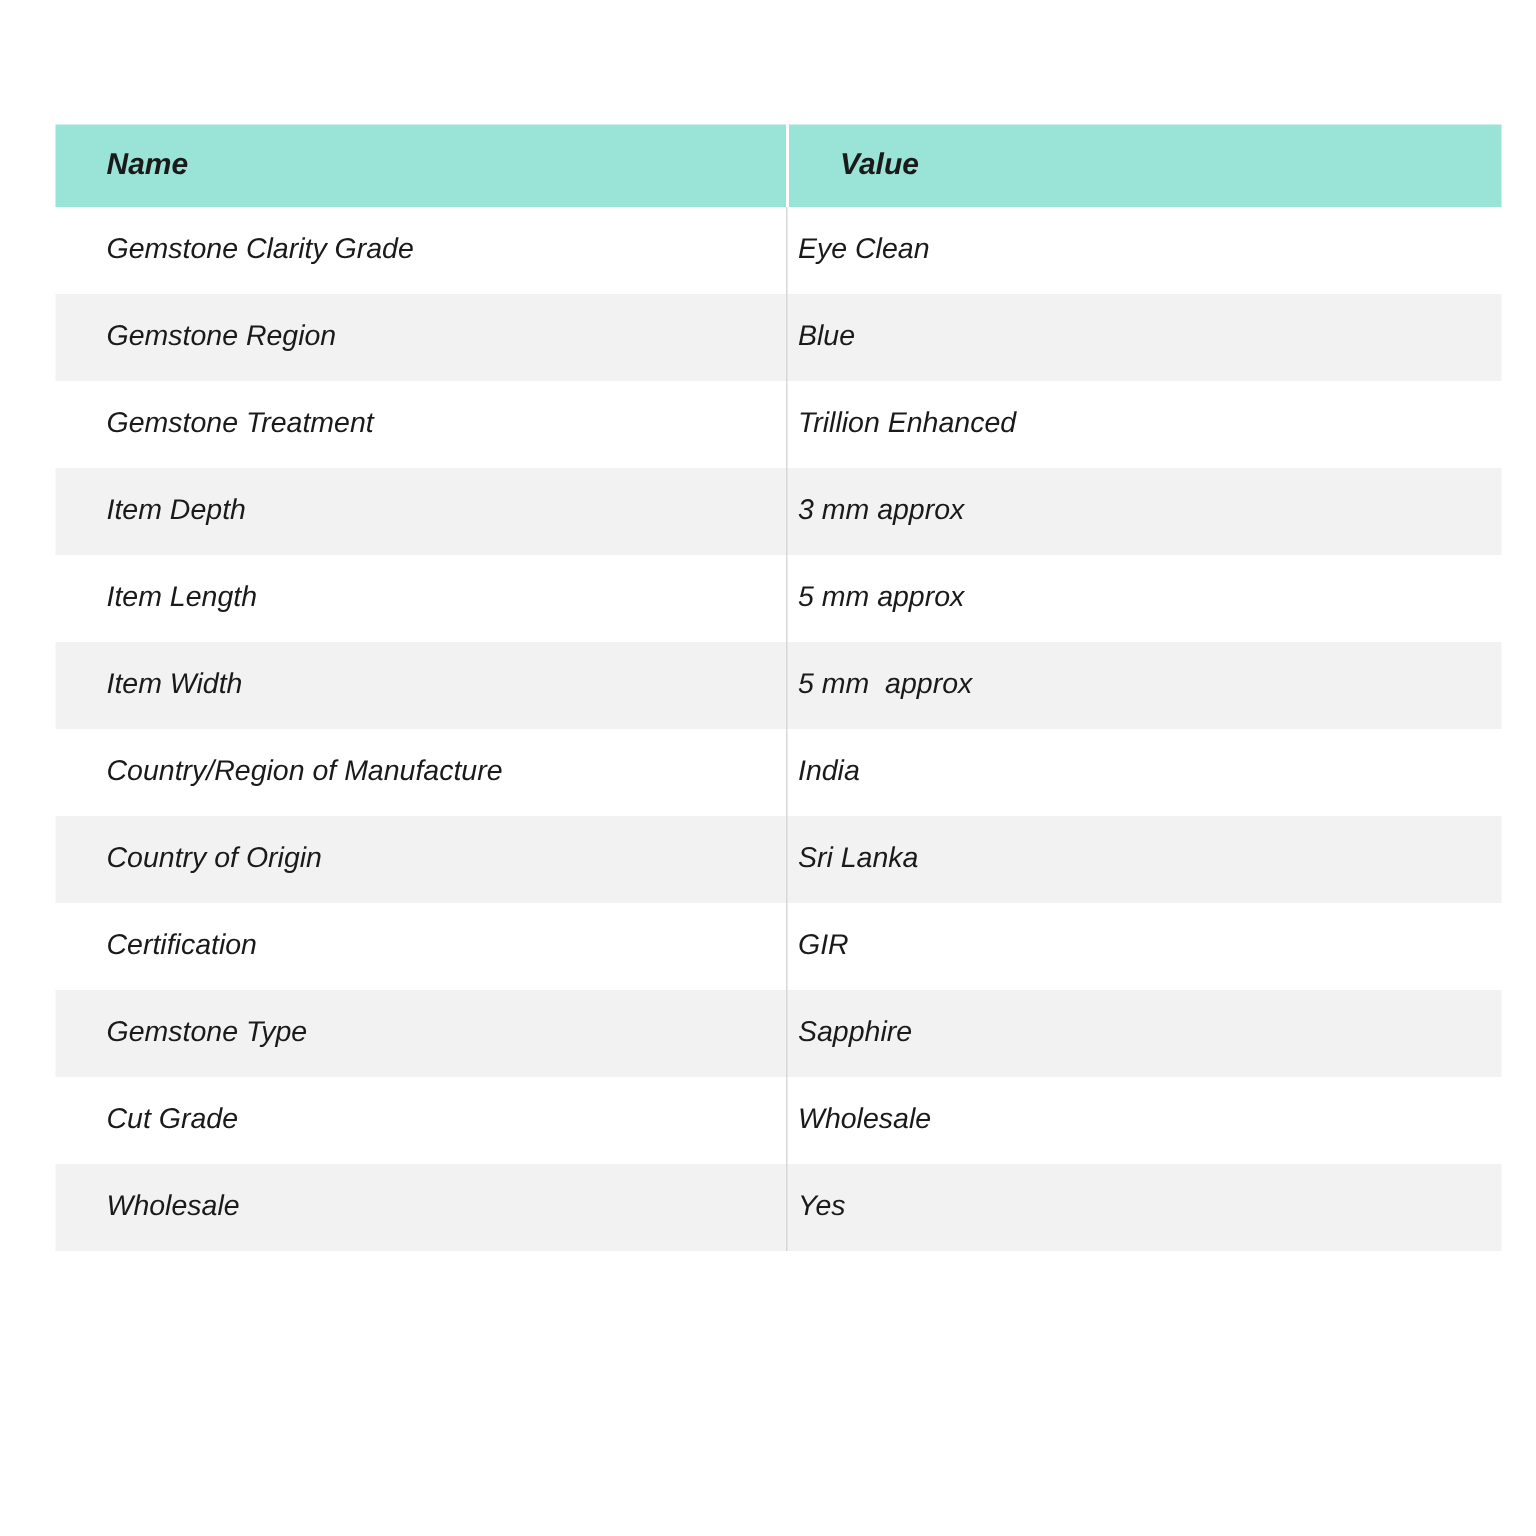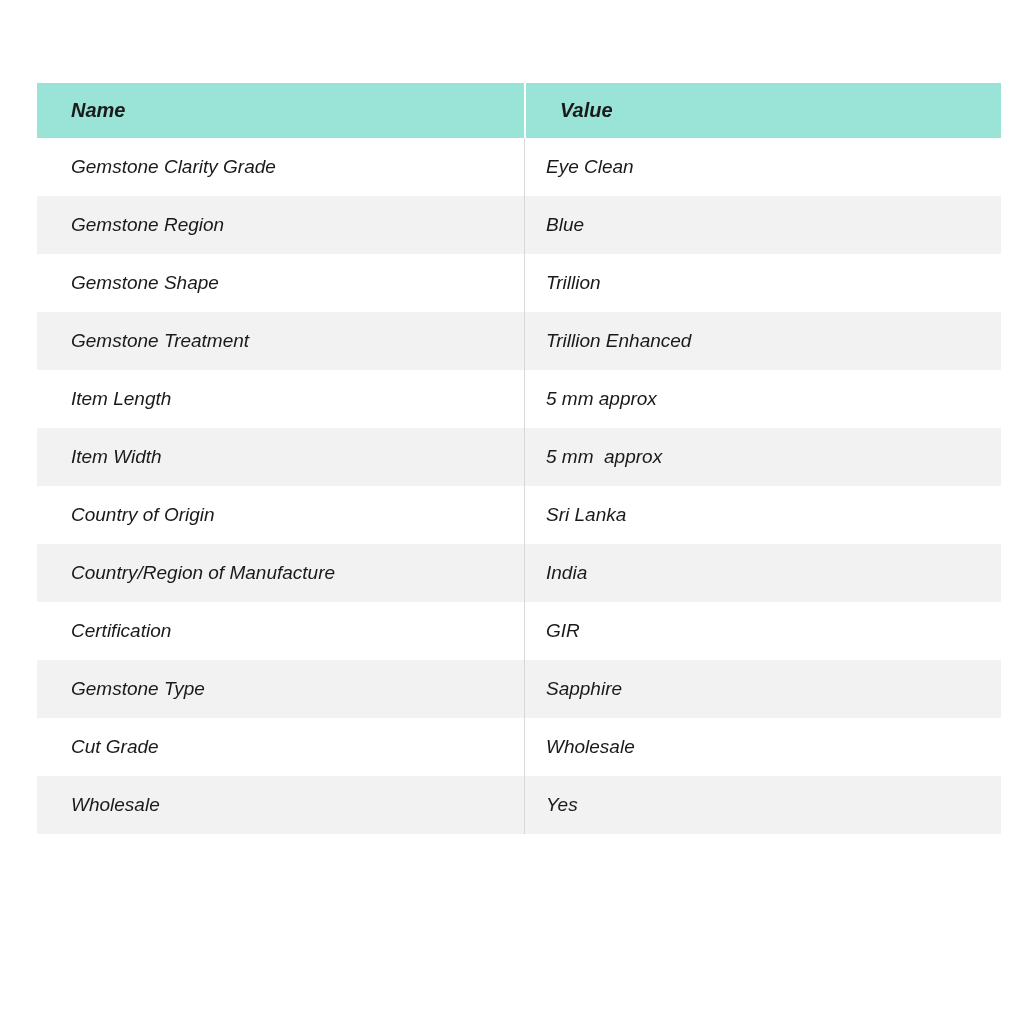--- a/index.html
+++ b/index.html
@@ -45,21 +45,21 @@
   }
   tbody td {
     height: 58px;
     vertical-align: middle;
     font-size: 19px;
     font-weight: 400;
     padding-left: 34px;
     white-space: pre-wrap;
   }
   tbody td.value-cell {
-    padding-left: 21px;
+    padding-left: 7px;
     border-left: 1px solid var(--divider);
   }
   tbody tr:nth-child(odd)  td { background: var(--row-bg); }
   tbody tr:nth-child(even) td { background: var(--row-alt-bg); }
 </style>
 </head>
 <body>
 
 <div class="spec-table-wrap">
   <table class="spec-table">
@@ -78,50 +78,50 @@
     <td class="name-cell">Gemstone Clarity Grade</td>
     <td class="value-cell">Eye Clean</td>
   </tr>
 
   <tr>
     <td class="name-cell">Gemstone Region</td>
     <td class="value-cell">Blue</td>
   </tr>
 
 
-  <tr>
-    <td class="name-cell">Gemstone Shape</td>
-    <td class="value-cell">Trillion</td>
-  </tr>
 
   <tr>
     <td class="name-cell">Gemstone Treatment</td>
     <td class="value-cell">Trillion Enhanced</td>
   </tr>
 
+  <tr>
+    <td class="name-cell">Item Depth</td>
+    <td class="value-cell">3 mm approx</td>
+  </tr>
 
   <tr>
     <td class="name-cell">Item Length</td>
     <td class="value-cell">5 mm approx</td>
   </tr>
 
   <tr>
     <td class="name-cell">Item Width</td>
     <td class="value-cell">5 mm  approx</td>
   </tr>
 
 
   <tr>
-    <td class="name-cell">Country of Origin</td>
-    <td class="value-cell">Sri Lanka</td>
+    <td class="name-cell">Country/Region of Manufacture</td>
+    <td class="value-cell">India</td>
   </tr>
 
   <tr>
-    <td class="name-cell">Country/Region of Manufacture</td>
-    <td class="value-cell">India</td>
+    <td class="name-cell">Country of Origin</td>
+    <td class="value-cell">Sri Lanka</td>
   </tr>
 
   <tr>
     <td class="name-cell">Certification</td>
     <td class="value-cell">GIR</td>
   </tr>
 
   <tr>
     <td class="name-cell">Gemstone Type</td>
     <td class="value-cell">Sapphire</td>

